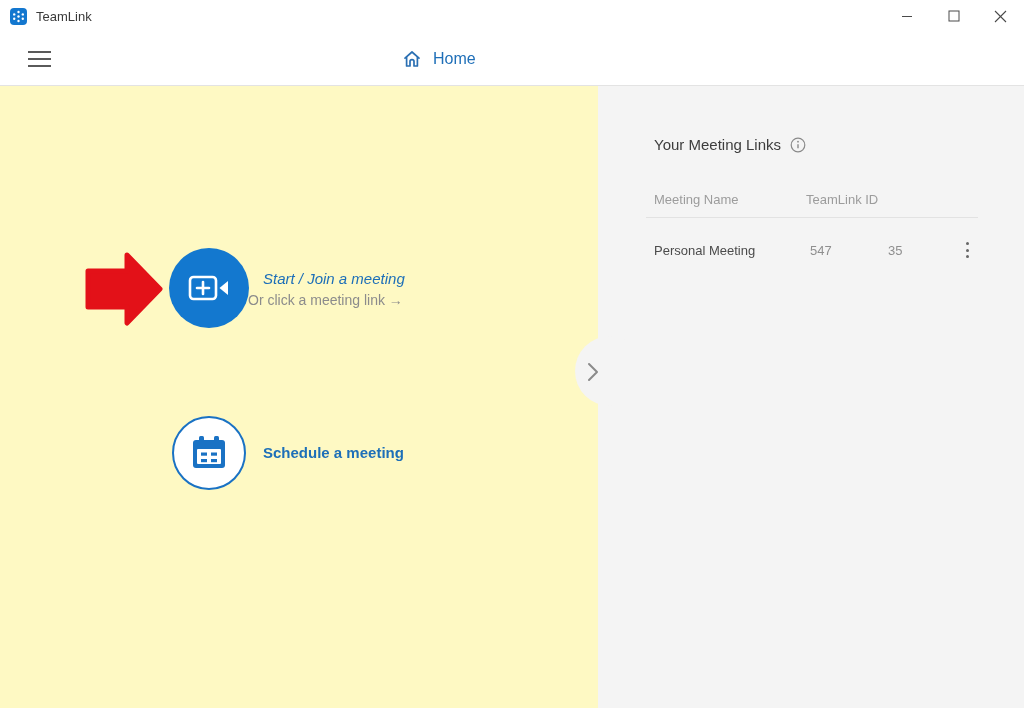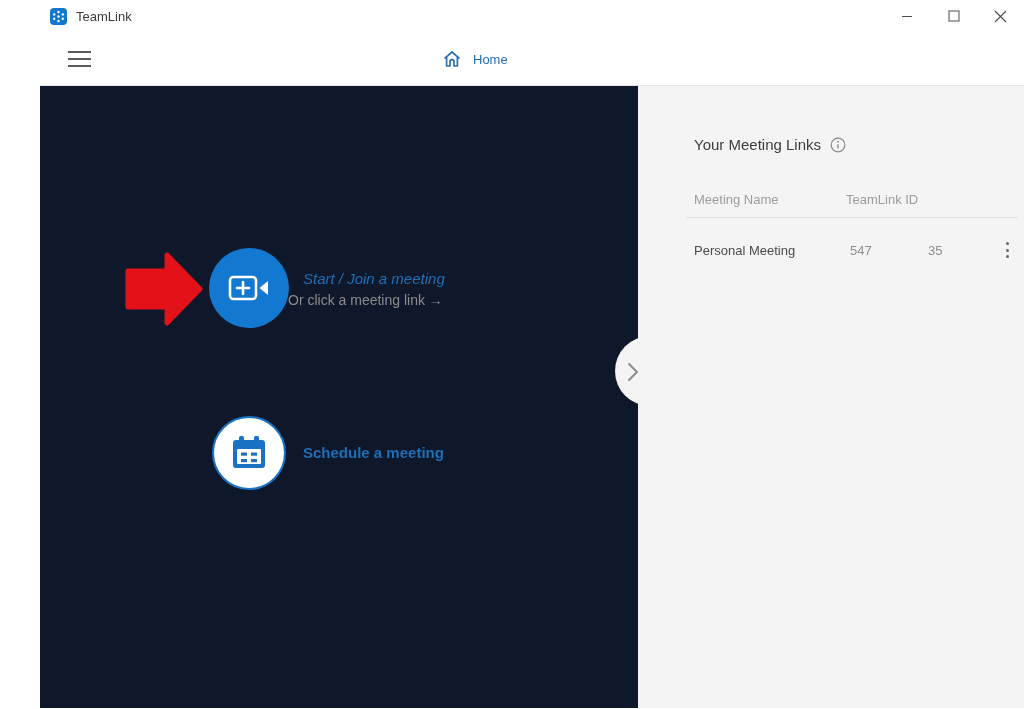--- a/index.html
+++ b/index.html
@@ -1,45 +1,45 @@
 <!DOCTYPE html>
 <html><head>
 <meta charset="utf-8">
 <style>
   * { margin:0; padding:0; box-sizing:border-box; }
   html,body { background:#fff; }
   body { font-family:"Liberation Sans", sans-serif; -webkit-font-smoothing:antialiased; }
-  .window { position:relative; width:1024px; height:709px; background:#fff; overflow:hidden;padding-left:40px; }
+  .window { position:relative; width:1024px; height:709px; background:#fff; overflow:hidden; }
 
   
   .titlebar { position:relative; height:32px; display:flex; align-items:center; background:#fff; }
   .logo { width:17px; height:17px; margin-left:10px; border-radius:4px; background:#1377cf;
           display:flex; align-items:center; justify-content:center; }
   .app-title { margin-left:9px; font-size:13px; color:#3a3a3a; }
   .win-controls { position:absolute; right:0; top:0; height:32px; display:flex; }
   .win-btn { width:47px; height:32px; display:flex; align-items:center; justify-content:center; cursor:default; }
 
   
   .navbar { position:relative; height:54px; background:#fff; border-bottom:1px solid #e3e3e3; }
   .hamburger { position:absolute; left:28px; top:19px; width:23px; height:16px;
                display:flex; flex-direction:column; justify-content:space-between; cursor:pointer; }
   .hamburger span { display:block; height:2px; background:#5a5a5a; }
   .tab { position:absolute; top:0; height:54px; display:flex; align-items:center; gap:11px; cursor:pointer; }
   .tab-home { left:402px; }
   .tab-recordings { left:535px; }
-  .tab-label { font-size:13px; }
+  .tab-label { font-size:16px; }
   .tab-home .tab-label { color:#1f6fb8; }
   .tab-recordings .tab-label { color:#9b9b9b; }
   .user-area { position:absolute; right:28px; top:0; height:54px; display:flex; align-items:center; gap:13px; }
   .username { font-size:14px; color:#3c3c3c; }
   .avatar { width:29px; height:29px; border-radius:50%; background:#c7daf4;
             display:flex; align-items:flex-end; justify-content:center; overflow:hidden; cursor:pointer; }
 
   
-  .content { position:relative; width:868px; height:622px; background:#0f172a; }
+  .content { position:relative; width:868px; height:622px; background:#fef9c3; }
 
   .panel { position:absolute; left:598px; top:0; width:426px; height:622px; background:#f4f4f4; }
   .panel-heading-row { position:absolute; left:56px; top:50px; display:flex; align-items:center; gap:9px; }
   .panel-heading { font-size:15px; color:#3d3d3d; }
   .col-header { position:absolute; font-size:13px; color:#9c9c9c; top:106px; }
   .col-name { left:56px; }
   .col-id { left:208px; }
   .table-divider { position:absolute; left:48px; top:131px; width:332px; height:1px; background:#e2e2e2; }
   .row-name { position:absolute; left:56px; top:157px; font-size:13px; color:#4b4b4b; }
   .row-id1 { position:absolute; left:212px; top:157px; font-size:13px; color:#8f8f8f; }

